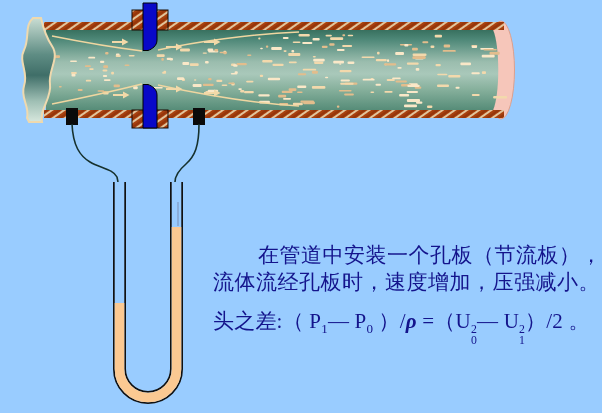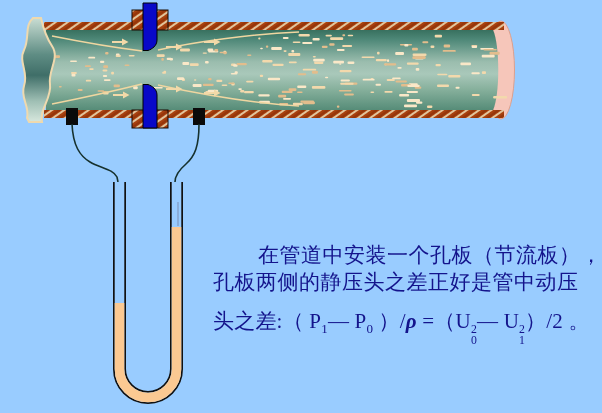--- a/index.html
+++ b/index.html
@@ -272,21 +272,21 @@
   <g>
     <path d="M119.5,182 V369 A28.5,28.5 0 0 0 176.5,369 V182" stroke="#111111" stroke-width="13" fill="none"></path>
     <path d="M119.5,182 V369 A28.5,28.5 0 0 0 176.5,369 V182" stroke-width="9.6" fill="none" stroke="#99CCFF"></path>
     <path d="M119.5,303 V369 A28.5,28.5 0 0 0 176.5,369 V227" stroke-width="9.6" fill="none" stroke="#FBC992"></path>
     <line x1="178" y1="202" x2="178" y2="226" stroke="#7A8FB5" stroke-width="1"></line>
   </g>
 </svg>
 
 <div class="caption">
   <div class="cap-line first">在管道中安装一个孔板（节流板），</div>
-  <div class="cap-line">孔板两侧的静压头之差正好是管中动压</div>
+  <div class="cap-line">流体流经孔板时，速度增加，压强减小。</div>
   <div class="cap-line formula-line"><span>头之差:（ P</span><sub>1</sub><span>— P</span><sub>0</sub><span> ）/</span><span class="rho">ρ</span><span> =（U</span><span class="stack">
           <span class="st-sup">2</span>
           <span class="st-sub">0</span>
         </span><span>— U</span><span class="stack">
           <span class="st-sup">2</span>
           <span class="st-sub">1</span>
         </span><span>）/2 。</span></div>
 </div>
 
 </div>

